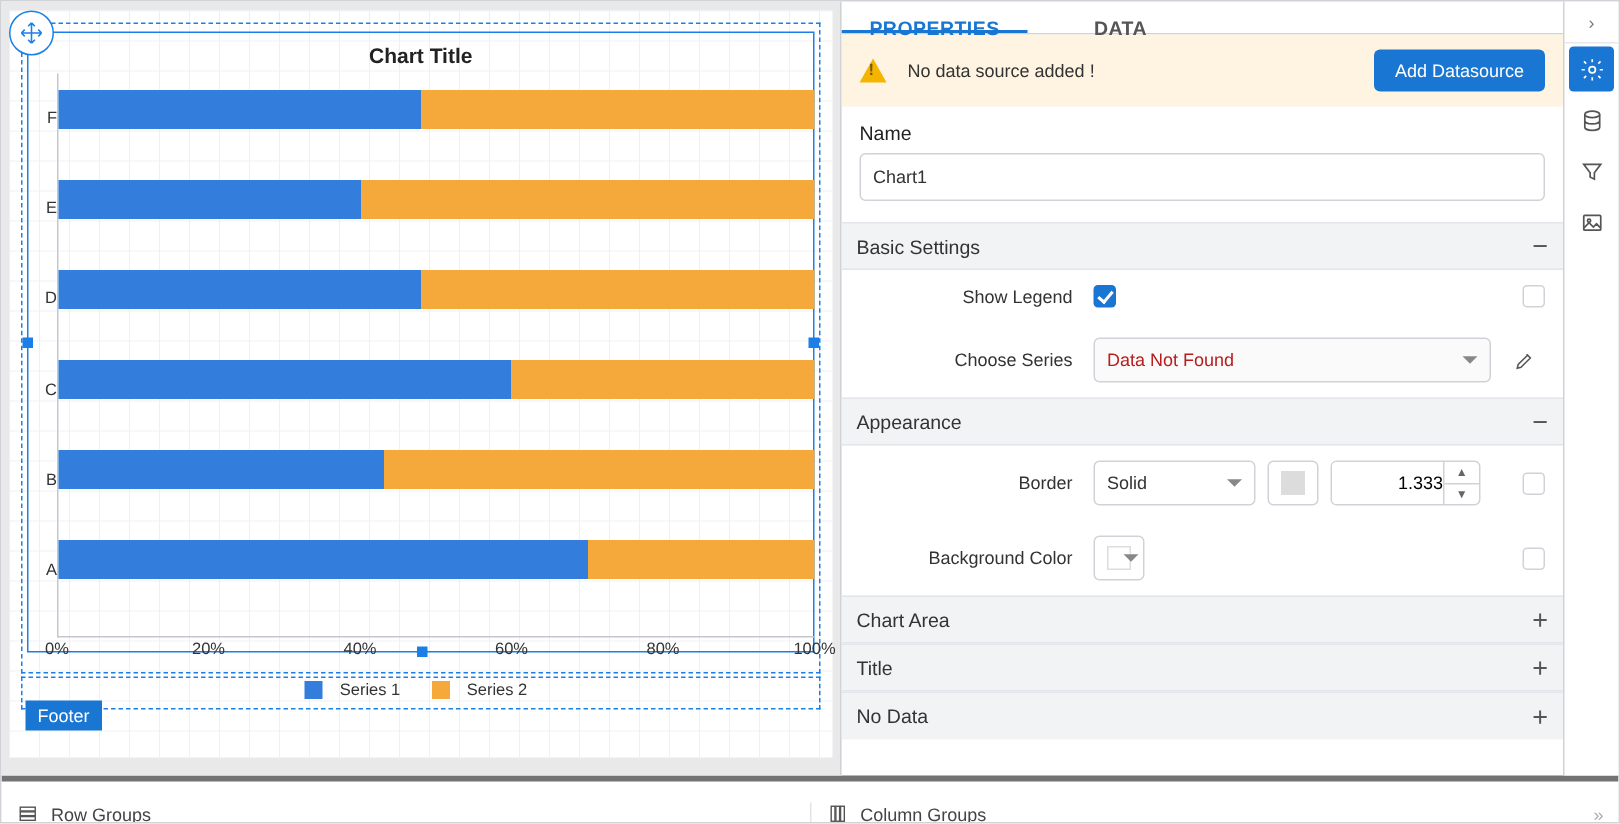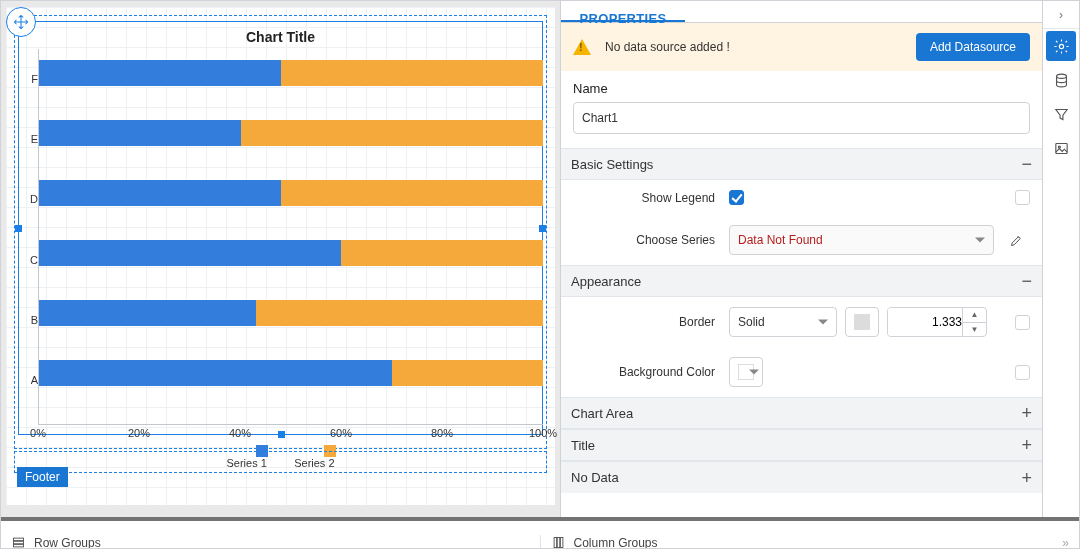--- a/index.html
+++ b/index.html
@@ -22,21 +22,21 @@
   .chart-title { text-align:center; font-size:14px; font-weight:600; color:#222; margin:4px 0 10px 0; }
   .chart-area { position:absolute; left:32px; right:12px; top:42px; bottom:80px; border-left:1px solid #c4c8cd; border-bottom:1px solid #c4c8cd; }
   .y-labels { position:absolute; left:18px; top:42px; bottom:80px; width:14px; }
   .y-label { position:absolute; right:0; font-size:11px; color:#333; transform:translateY(-50%); }
   .bar-row { position:absolute; left:0; right:0; height:26px; display:flex; }
   .bar-s1 { background:#337ddc; height:100%; }
   .bar-s2 { background:#f4a93a; height:100%; }
   .x-ticks { position:absolute; left:32px; right:12px; bottom:62px; height:16px; }
   .x-tick { position:absolute; font-size:11px; color:#333; transform:translateX(-50%); }
   .legend { position:absolute; left:0; right:0; bottom:36px; text-align:center; }
-  .legend span { display:inline-flex; align-items:flex-end; font-size:11px; color:#333; margin:0 6px;flex-direction:column; }
+  .legend span { display:inline-flex; align-items:flex-end; font-size:11px; color:#333; margin:0 6px; }
   .legend .sw { width:12px; height:12px; margin-right:5px; }
   .footer-tag { position:absolute; left:11px; bottom:18px; background:#1976d2; color:#fff; font-size:12px; padding:3px 8px; }
   
   .right { flex:1; height:516px; border-right:1px solid #cfd3d8; overflow:hidden; position:relative; }
   .tabs { display:flex; border-bottom:1px solid #cfd3d8; height:22px; }
   .tab { width:124px; text-align:center; line-height:36px; font-size:13px; font-weight:600; color:#555; cursor:pointer; letter-spacing:.3px; }
   .tab.active { color:#1976d2; border-bottom:2px solid #1976d2; }
   .alert { display:flex; align-items:center; background:#fff4e1; padding:10px 12px; }
   .alert-icon { width:0; height:0; border-left:9px solid transparent; border-right:9px solid transparent; border-bottom:16px solid #f4b400; position:relative; margin-right:14px; }
   .alert-icon::after { content:"!"; position:absolute; left:-3px; top:2px; color:#7a5a00; font-weight:700; font-size:11px; }
@@ -172,20 +172,21 @@
       </div>
 
       <div class="select-outline" style="left:8px; right:8px; bottom:32px; height:22px;"></div>
       <div class="footer-tag">Footer</div>
     </div>
   </div>
 
   <div class="right">
     <div class="tabs">
       <div class="tab active">PROPERTIES</div>
+      <div class="tab">DATA</div>
     </div>
 
     <div class="alert">
       <div class="alert-icon"></div>
       <div class="alert-text">No data source added !</div>
       <button class="btn-primary">Add Datasource</button>
     </div>
 
     <div class="panel-pad">
       <span class="field-label">Name</span>

